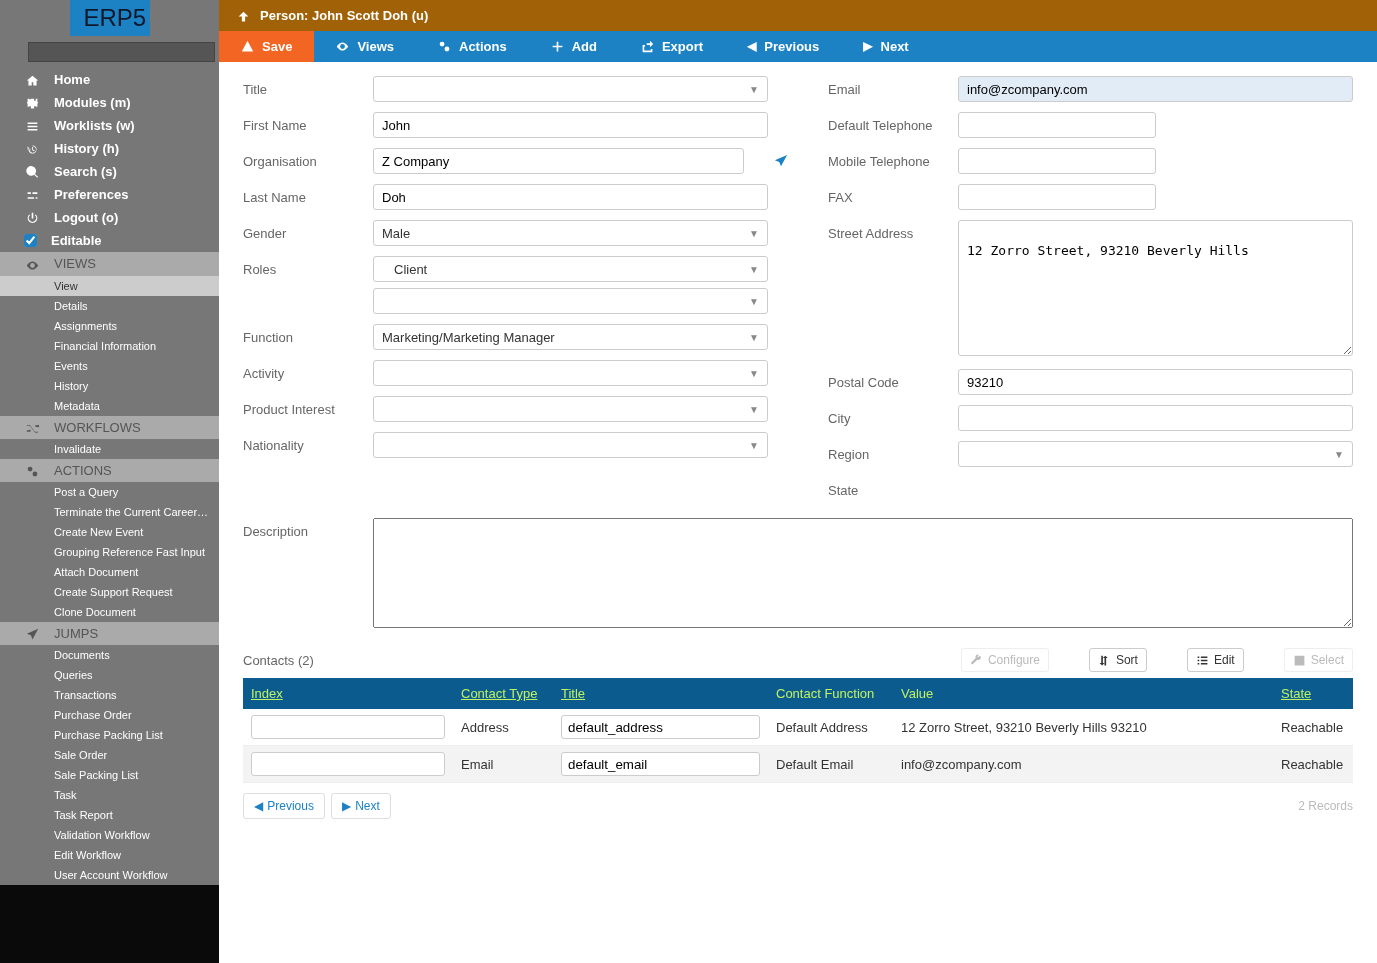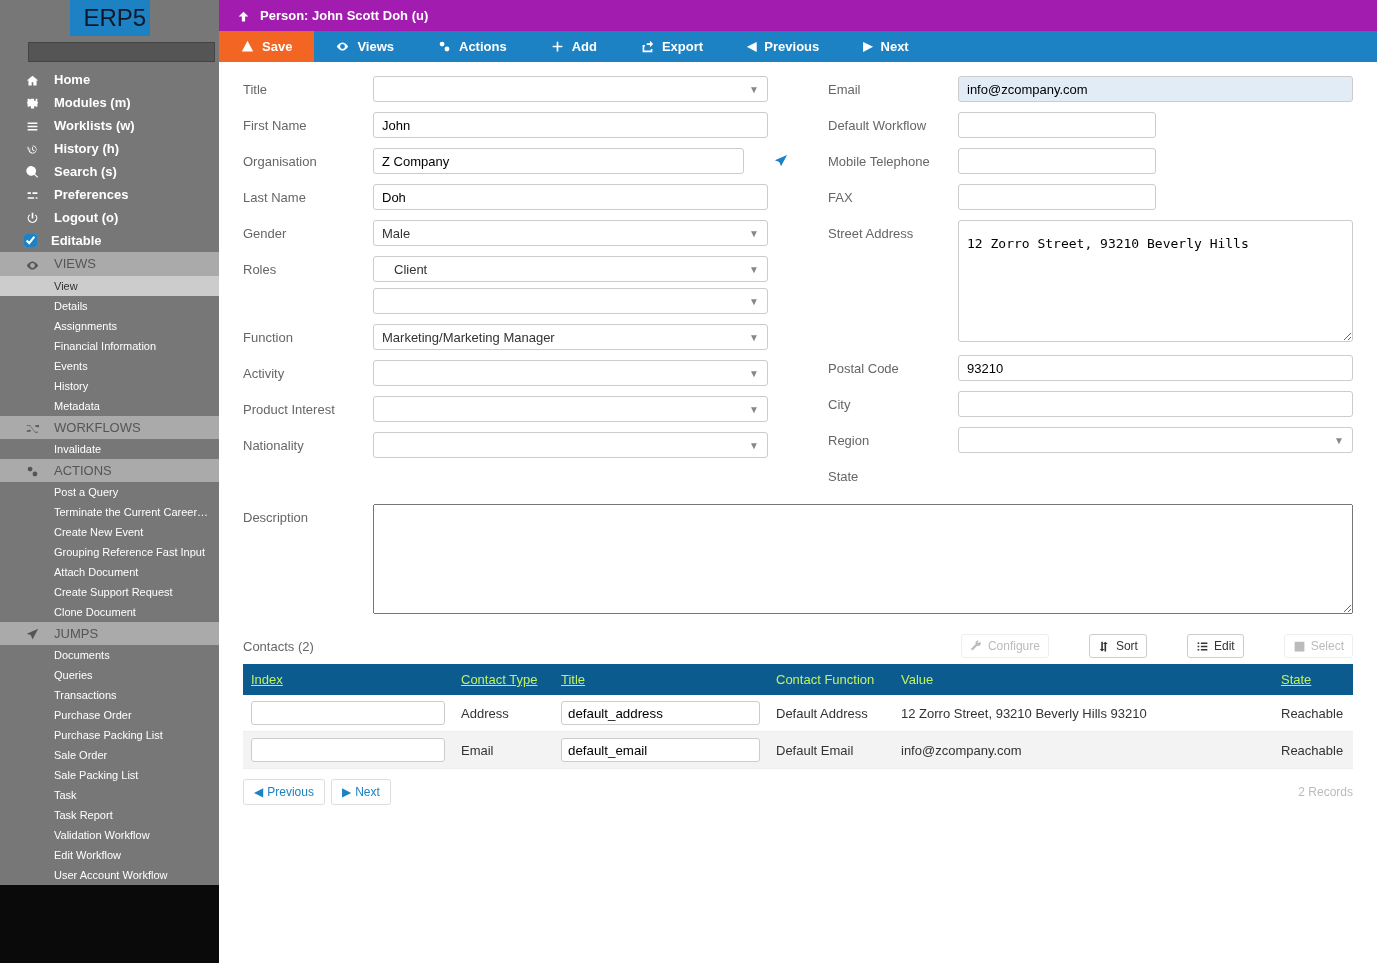--- a/index.html
+++ b/index.html
@@ -16,35 +16,35 @@
     .nav-item .icon { width: 16px; text-align: center; }
     .nav-item input[type=checkbox] { accent-color: #1c82c4; }
     .nav-section-header { display: flex; align-items: center; gap: 14px; padding: 4px 0 4px 24px; background: #aaa; color: #555; font-size: 13px; }
     .nav-section-header .icon { width: 16px; text-align: center; color: #555; }
     .nav-sub { padding: 4px 8px 4px 54px; color: #fff; cursor: pointer; font-size: 11px; white-space: nowrap; overflow: hidden; text-overflow: ellipsis; }
     .nav-sub.active { background: #ccc; color: #333; }
     .sidebar-spacer { flex: 1; background: #0a0a0a; }
     
     
     .main { flex: 1; display: flex; flex-direction: column; }
-    .topbar { background: #a21caf; color: #fff; padding: 8px 18px; font-size: 13px; display: flex; align-items: center; gap: 10px; font-weight: bold; }
+    .topbar { background: #a16207; color: #fff; padding: 8px 18px; font-size: 13px; display: flex; align-items: center; gap: 10px; font-weight: bold; }
     .actionbar { background: #1c82c4; display: flex; }
     .action-btn { padding: 8px 22px; color: #fff; display: flex; align-items: flex-start; gap: 8px; cursor: pointer; font-size: 13px; font-weight: bold; }
     .action-btn.save { background: #f26522; }
     .action-btn .icon { font-size: 12px; }
     
     .content { padding: 14px 24px; flex: 1; overflow: auto; }
     .form-grid { display: flex; gap: 60px; }
     .form-col { flex: 1; }
     .form-row { display: flex; align-items: flex-start; margin-bottom: 10px; }
     .form-label { width: 130px; color: #666; font-size: 13px; padding-top: 6px; }
     .form-field { flex: 1; position: relative; }
     .form-field input[type=text] { width: 100%; height: 26px; border: 1px solid #ccc; border-radius: 3px; padding: 0 8px; font-size: 13px; }
     .form-field input.highlight { background: #e2ecf7; }
-    .form-field textarea { width: 100%; border: 1px solid #ccc; border-radius: 3px; padding: 15px 8px; font-size: 13px; resize: both; }
+    .form-field textarea { width: 100%; border: 1px solid #ccc; border-radius: 3px; padding: 22px 8px; font-size: 13px; resize: both; }
     .select-box { width: 100%; height: 26px; border: 1px solid #ccc; border-radius: 3px; padding: 0 8px; display: flex; align-items: center; justify-content: space-between; background: #fff; cursor: pointer; }
     .select-arrow { color: #888; font-size: 10px; }
     .plane-icon { position: absolute; right: -20px; top: 6px; color: #1c82c4; cursor: pointer; }
     .form-field.with-plane input { width: calc(100% - 24px); }
     .static-text { padding-top: 6px; color: #333; }
     
     .desc-row { display: flex; margin-top: 10px; margin-bottom: 20px; }
     .desc-row .form-label { width: 130px; }
     .desc-row textarea { flex: 1; height: 110px; }
     
@@ -324,21 +324,21 @@
               </div>
             </div>
         </div>
 
         <div class="form-col">
           <div class="form-row">
               <div class="form-label">Email</div>
               <div class="form-field"><input type="text" class="highlight" value="info@zcompany.com" style=""></div>
             </div>
           <div class="form-row">
-              <div class="form-label">Default Workflow</div>
+              <div class="form-label">Default Telephone</div>
               <div class="form-field"><input type="text" style="width: 50%;" value=""></div>
             </div>
           <div class="form-row">
               <div class="form-label">Mobile Telephone</div>
               <div class="form-field"><input type="text" style="width: 50%;" value=""></div>
             </div>
           <div class="form-row">
               <div class="form-label">FAX</div>
               <div class="form-field"><input type="text" style="width: 50%;" value=""></div>
             </div>

